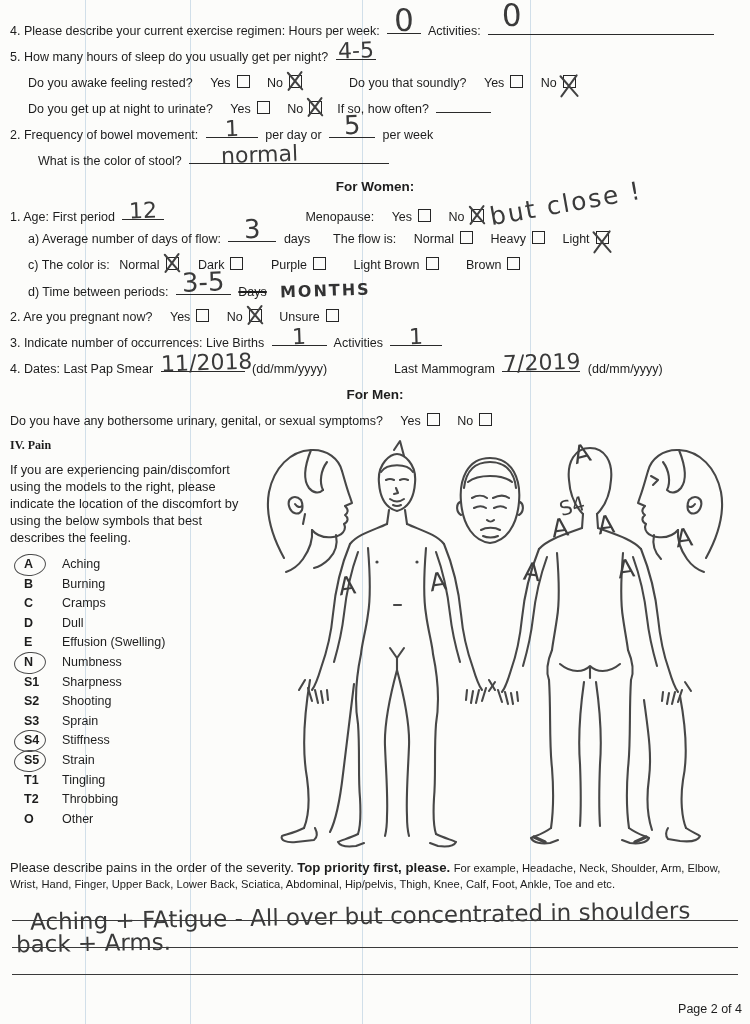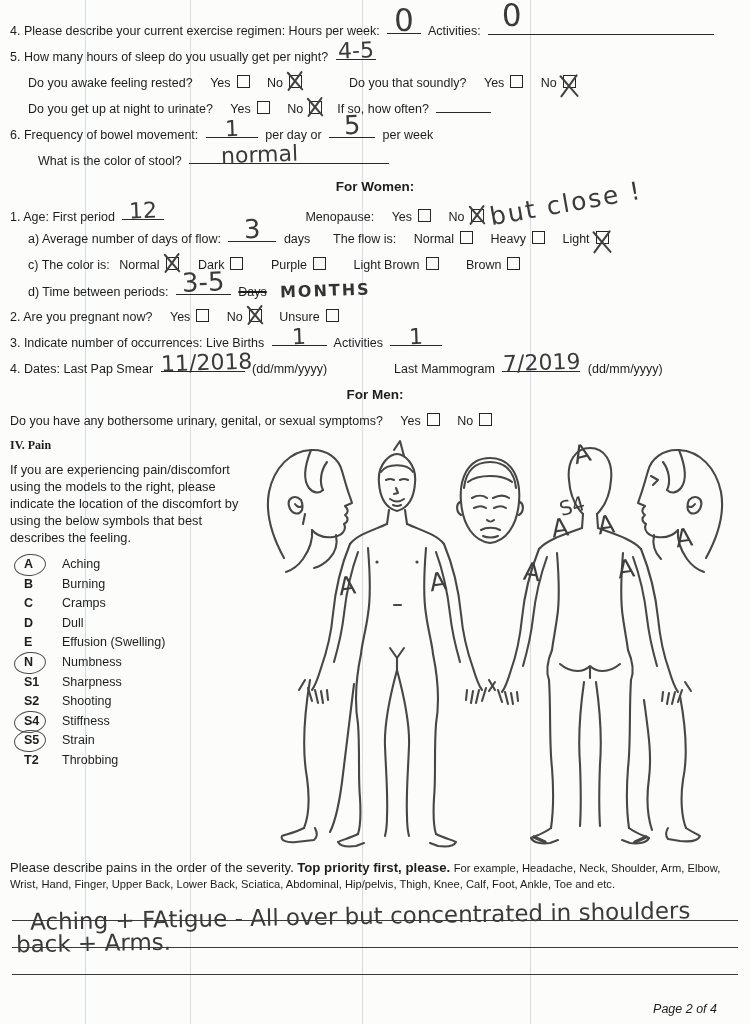--- a/index.html
+++ b/index.html
@@ -58,21 +58,21 @@
   .mark{position:absolute;transform:translate(-50%,-50%) rotate(-8deg);font-size:25px;color:#3f3f3f;
         font-family:"DejaVu Sans",sans-serif;line-height:1;}
 
   
   .severity{margin-top:4px;line-height:15.5px;}
   .sev-lead{font-size:13px;} .sev-bold{font-size:13.2px;font-weight:bold;} .sev-ex{font-size:11.2px;}
   .ans-line{position:relative;border-bottom:1.6px solid #3a3a3a;height:26px;margin:0 2px;}
   .ans-line.first{height:28px;}
   .ans-hw{position:absolute;left:18px;bottom:-4px;font-family:"DejaVu Sans",sans-serif;color:#3a3a3a;
           font-size:23px;white-space:nowrap;transform:rotate(-1deg);}
-  .footer{position:absolute;right:33px;bottom:8px;font-size:12.5px;font-style:italic;}
+  .footer{position:absolute;right:8px;bottom:8px;font-size:12.5px;}
 </style>
 </head>
 <body>
 
 <div class="page">
   <div class="scanline" style="left:85px"></div>
   <div class="scanline" style="left:190px"></div>
   <div class="scanline" style="left:362px"></div>
   <div class="scanline" style="left:530px"></div>
 
@@ -103,21 +103,21 @@
     <div class="row indent">
       <span>Do you get up at night to urinate?</span>
       <span class="yn"><span>Yes</span><span class="cb"></span></span>
       <span class="yn"><span>No</span><span class="cb"><span class="xmark"></span></span></span>
       <span class="gap8"></span>
       <span>If so, how often?</span>
       <span class="blank w55"></span>
     </div>
 
     <div class="row">
-      <span>6. Frequency of bowel movement:</span>
+      <span>2. Frequency of bowel movement:</span>
       <span class="blank w52"><span class="hw hw22">1</span></span>
       <span>per day or</span>
       <span class="blank w46"><span class="hw hw26">5</span></span>
       <span>per week</span>
     </div>
 
     <div class="row indent2">
       <span>What is the color of stool?</span>
       <span class="blank w200"><span class="hw hw22" style="left:-30px">normal</span></span>
     </div>
@@ -200,23 +200,26 @@
 
       <div class="legend">
         <div class="lg-row"><span class="lg-code"><span class="ring show"></span><span>A</span></span><span>Aching</span></div>
         <div class="lg-row"><span class="lg-code"><span>B</span></span><span>Burning</span></div>
         <div class="lg-row"><span class="lg-code"><span>C</span></span><span>Cramps</span></div>
         <div class="lg-row"><span class="lg-code"><span>D</span></span><span>Dull</span></div>
         <div class="lg-row"><span class="lg-code"><span>E</span></span><span>Effusion (Swelling)</span></div>
         <div class="lg-row"><span class="lg-code"><span class="ring show"></span><span>N</span></span><span>Numbness</span></div>
         <div class="lg-row"><span class="lg-code"><span>S1</span></span><span>Sharpness</span></div>
         <div class="lg-row"><span class="lg-code"><span>S2</span></span><span>Shooting</span></div>
+        <div class="lg-row"><span class="lg-code"><span>S3</span></span><span>Sprain</span></div>
         <div class="lg-row"><span class="lg-code"><span class="ring show"></span><span>S4</span></span><span>Stiffness</span></div>
         <div class="lg-row"><span class="lg-code"><span class="ring show"></span><span>S5</span></span><span>Strain</span></div>
+        <div class="lg-row"><span class="lg-code"><span>T1</span></span><span>Tingling</span></div>
         <div class="lg-row"><span class="lg-code"><span>T2</span></span><span>Throbbing</span></div>
+        <div class="lg-row"><span class="lg-code"><span>O</span></span><span>Other</span></div>
       </div>
 
       <div class="diagram">
         <svg width="502" height="430" viewBox="0 0 502 430" fill="none" stroke="#474747" stroke-width="2.1" stroke-linecap="round" stroke-linejoin="round">
 
           <g>
             <path d="M36,120 C25,100 17,76 21,54 C26,30 42,13 63,12 C79,11 91,21 94,33"></path>
             <path d="M94,33 C97,43 99,51 102,59 L104,65 L97,68 C101,72 100,75 97,77 C101,80 100,84 96,86 C99,92 94,98 85,99 C77,100 69,98 64,92"></path>
             <path d="M64,92 C65,102 62,111 55,121 C50,128 44,132 38,134"></path>
             <path d="M88,97 C90,107 87,115 81,121 C76,126 70,129 66,130"></path>

